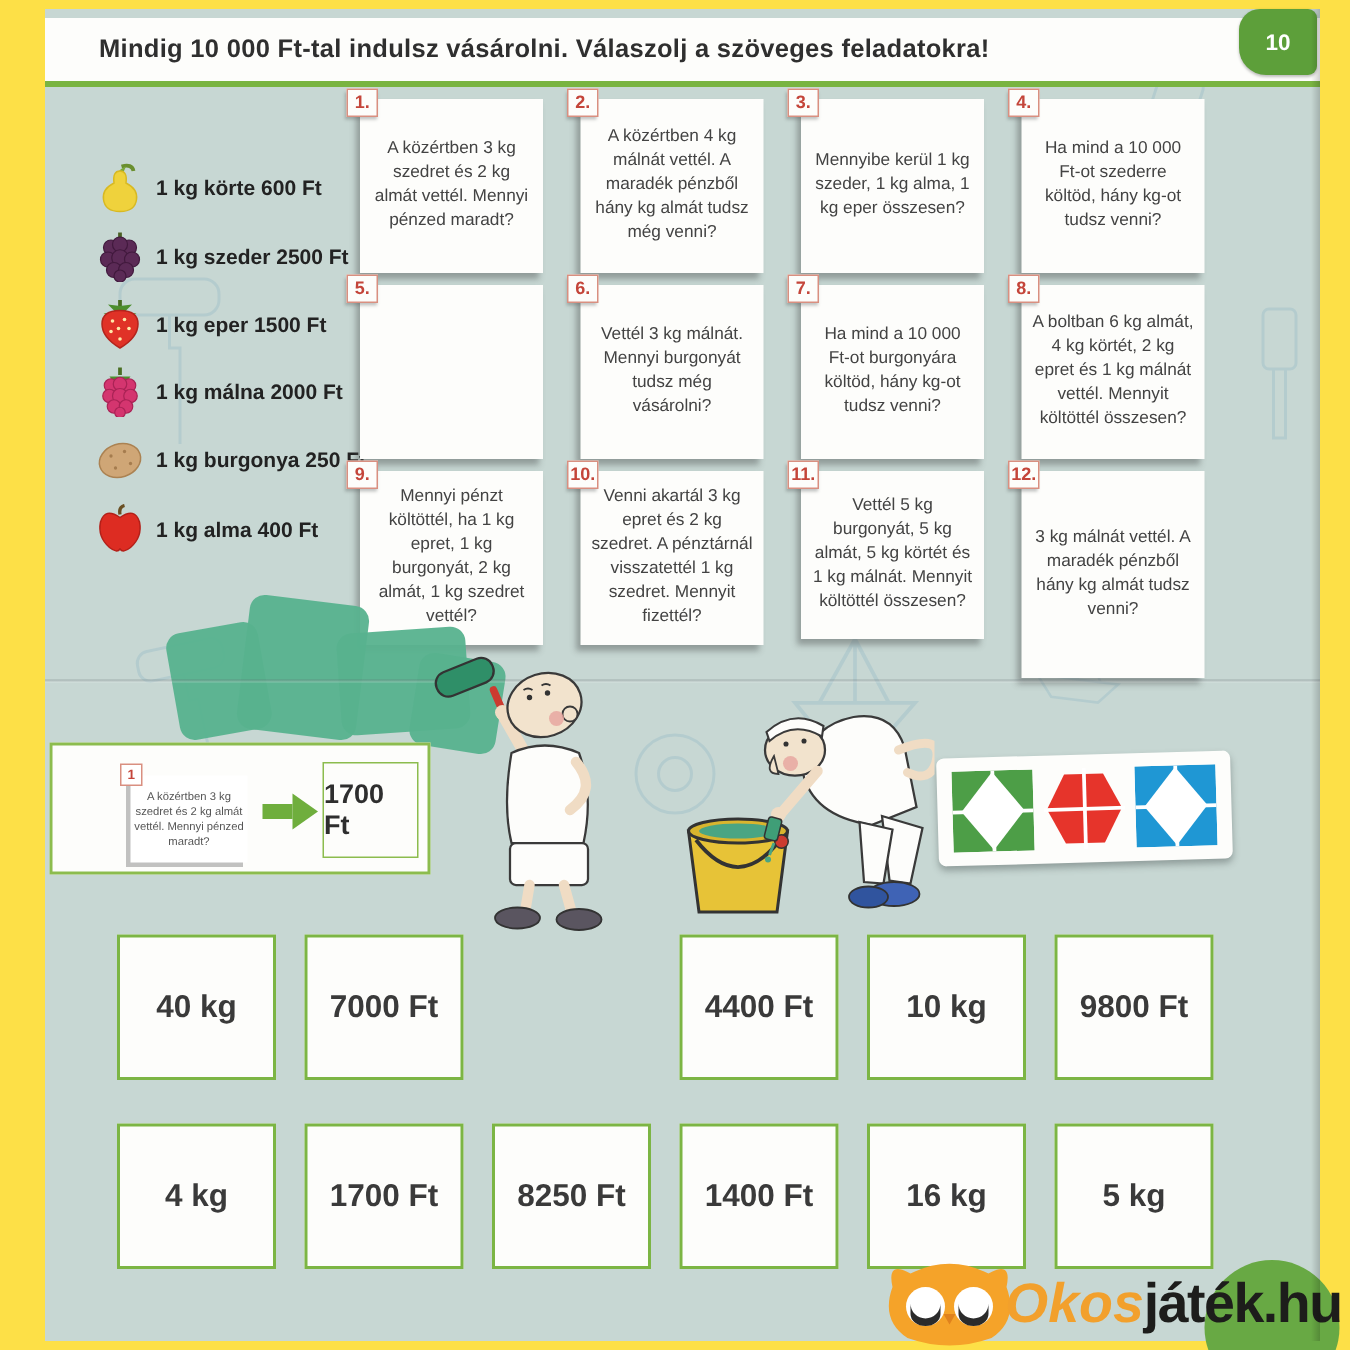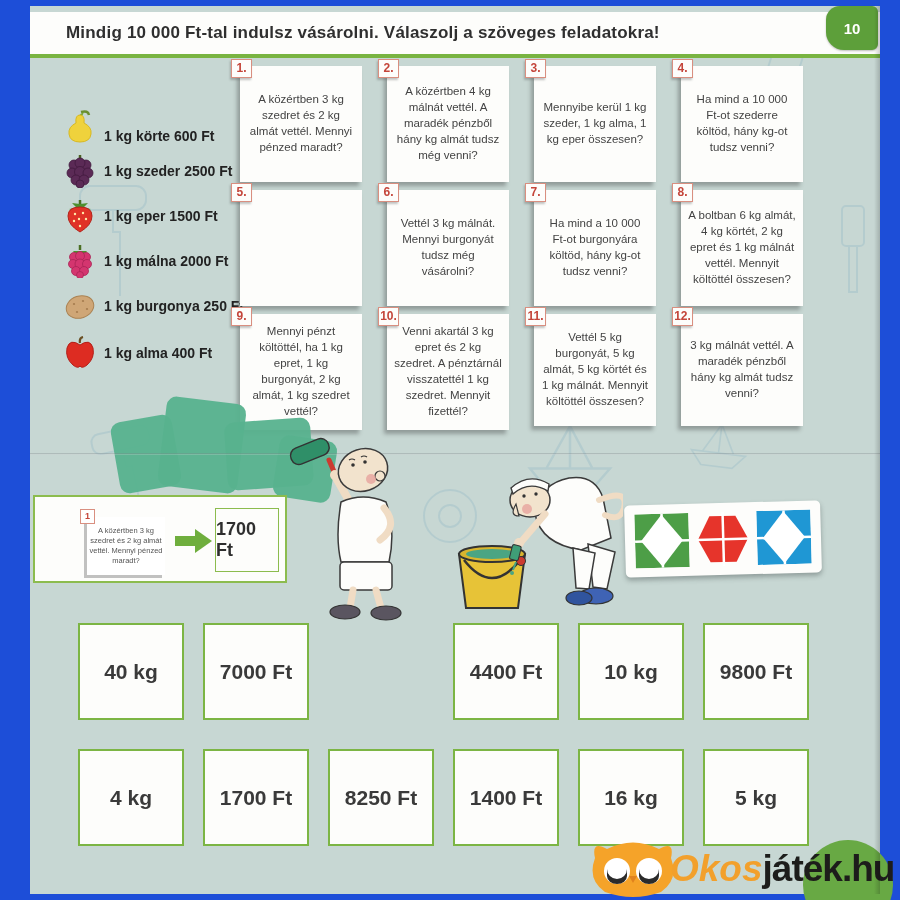--- a/index.html
+++ b/index.html
@@ -1,16 +1,16 @@
 <!DOCTYPE html>
 <html><head>
 <meta charset="utf-8">
 <style>
   html,body{margin:0;padding:0;background:#efefec;}
-  #stage{position:relative;width:900px;height:900px;background:#1d4ed8;overflow:hidden;
+  #stage{position:relative;width:900px;height:900px;background:#fde047;overflow:hidden;
          font-family:"Liberation Sans","DejaVu Sans",sans-serif;}
   
   .page{position:absolute;left:30px;top:6px;width:850px;height:888px;background:#c7d7d3;}
   .page-edge-shadow{position:absolute;right:0;top:0;width:6px;height:100%;
       background:linear-gradient(to right,rgba(0,0,0,0),rgba(0,0,0,0.18));}
   .crease{position:absolute;left:0;top:447px;width:100%;height:2px;
       background:linear-gradient(to bottom,rgba(90,100,105,0.35),rgba(255,255,255,0.25));}
   
   .titlebar{position:absolute;left:0;top:6px;width:850px;height:42px;background:#fdfdfb;
       display:flex;align-items:center;}
@@ -101,21 +101,21 @@
         </g>
       </g>
     </svg>
 
     <div class="titlebar">
       <div class="title">Mindig 10 000 Ft-tal indulsz vásárolni. Válaszolj a szöveges feladatokra!</div>
     </div>
     <div class="green-rule"></div>
     <div class="page-badge">10</div>
 
-    <div class="price-item" style="top:100px;align-items:flex-end;">
+    <div class="price-item" style="top:100px;">
       <span class="price-icon">
         <svg width="32" height="34" viewBox="0 0 32 34">
             <path d="M17,3 Q24,1 25,6" fill="none" stroke="#6a8f2f" stroke-width="2.5"></path>
             <path d="M20,3 Q12,6 16,12" fill="#7aa83a" stroke="none"></path>
             <path d="M16,6 Q21,6 20,14 Q28,18 27,25 Q26,33 16,33 Q6,33 5,25 Q4,18 12,14 Q11,6 16,6 Z" fill="#efd23c" stroke="#d8b922" stroke-width="1"></path>
           </svg>
       </span>
       <span class="price-label">1 kg körte 600 Ft</span>
     </div>
     <div class="price-item" style="top:146px;">
@@ -235,21 +235,21 @@
       <div class="task-text">Mennyi pénzt költöttél, ha 1 kg epret, 1 kg burgonyát, 2 kg almát, 1 kg szedret vettél?</div>
     </div>
     <div class="task-card" style="left:357px;top:308px;width:122px;height:116px;">
       <span class="num-tab">10.</span>
       <div class="task-text">Venni akartál 3 kg epret és 2 kg szedret. A pénztárnál visszatettél 1 kg szedret. Mennyit fizettél?</div>
     </div>
     <div class="task-card" style="left:504px;top:308px;width:122px;height:112px;">
       <span class="num-tab">11.</span>
       <div class="task-text">Vettél 5 kg burgonyát, 5 kg almát, 5 kg körtét és 1 kg málnát. Mennyit költöttél összesen?</div>
     </div>
-    <div class="task-card" style="left:651px;top:308px;width:122px;height:112px;">
+    <div class="task-card" style="left:651px;top:308px;width:122px;height:138px;">
       <span class="num-tab">12.</span>
       <div class="task-text">3 kg málnát vettél. A maradék pénzből hány kg almát tudsz venni?</div>
     </div>
 
     <div class="patch" style="left:85px;top:412px;width:62px;height:72px;transform:rotate(-10deg);"></div>
     <div class="patch" style="left:132px;top:394px;width:80px;height:90px;transform:rotate(7deg);"></div>
     <div class="patch" style="left:196px;top:414px;width:86px;height:68px;transform:rotate(-4deg);"></div>
     <div class="patch" style="left:246px;top:432px;width:58px;height:62px;transform:rotate(9deg);"></div>
 
     <div class="crease"></div>

